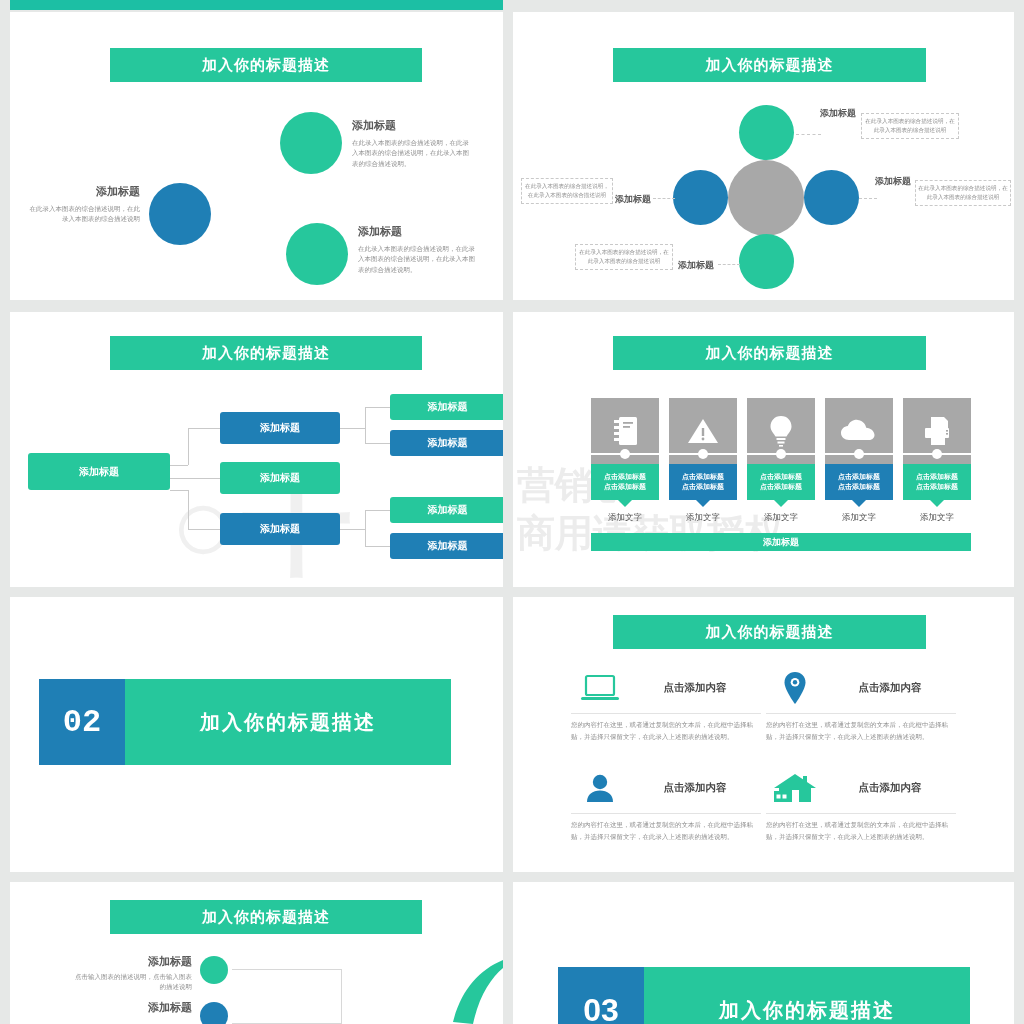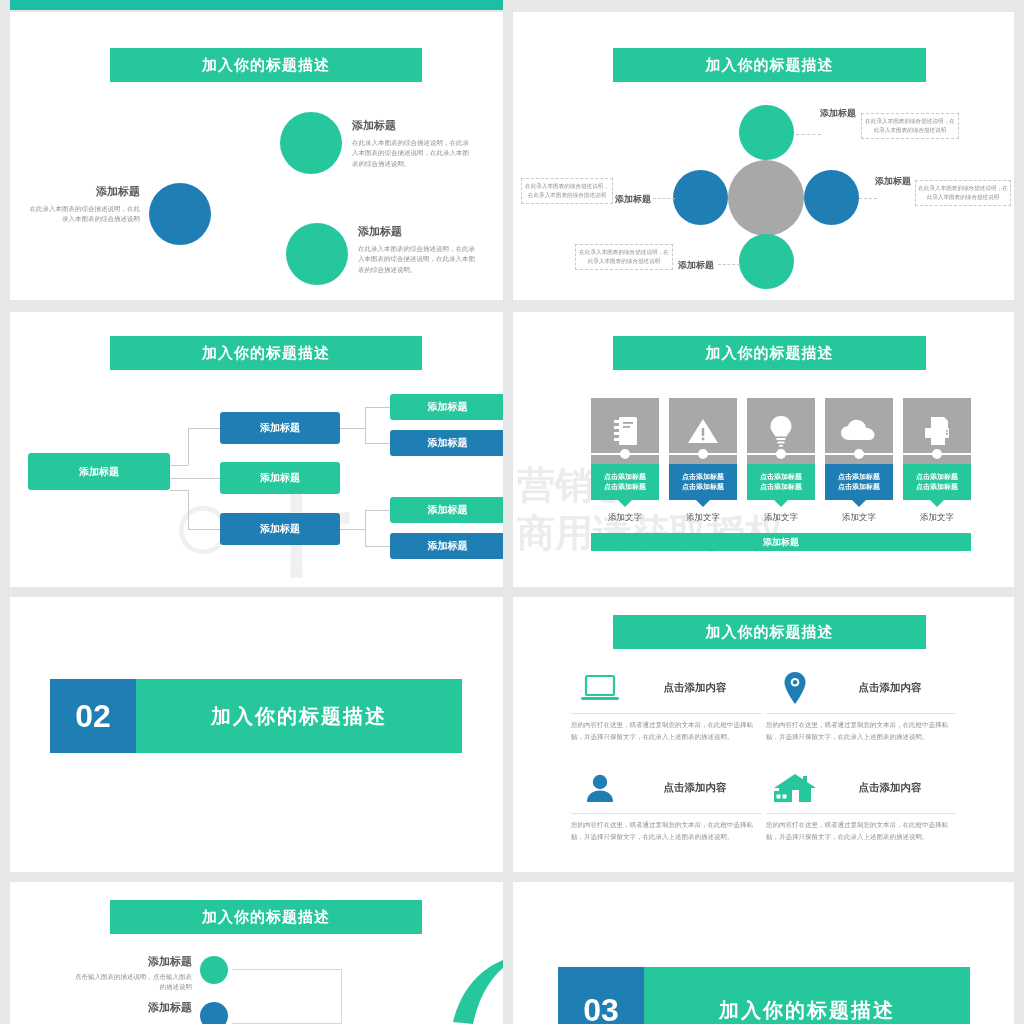--- a/index.html
+++ b/index.html
@@ -346,21 +346,21 @@
       <div class="arrow g"></div>
       <div class="under">添加文字</div>
     </div>
 
     <div class="footbar" style="left:78px;top:221px;width:380px;height:18px;">
       <span>添加标题</span>
     </div>
   </div>
 
   <div class="slide s5">
-    <div class="sec-wrap" style="left:40px;top:82px;width:412px;height:74px;">
+    <div class="sec-wrap" style="left:29px;top:82px;width:412px;height:86px;font-family:Liberation Mono, monospace;">
       <div class="sec-num" style="width:86px;font-size:32px;">02</div>
       <div class="sec-title" style="flex:1;font-size:20px;">加入你的标题描述</div>
     </div>
   </div>
 
   <div class="slide s6">
     <div class="titlebar">
       <span>加入你的标题描述</span>
     </div>
 

